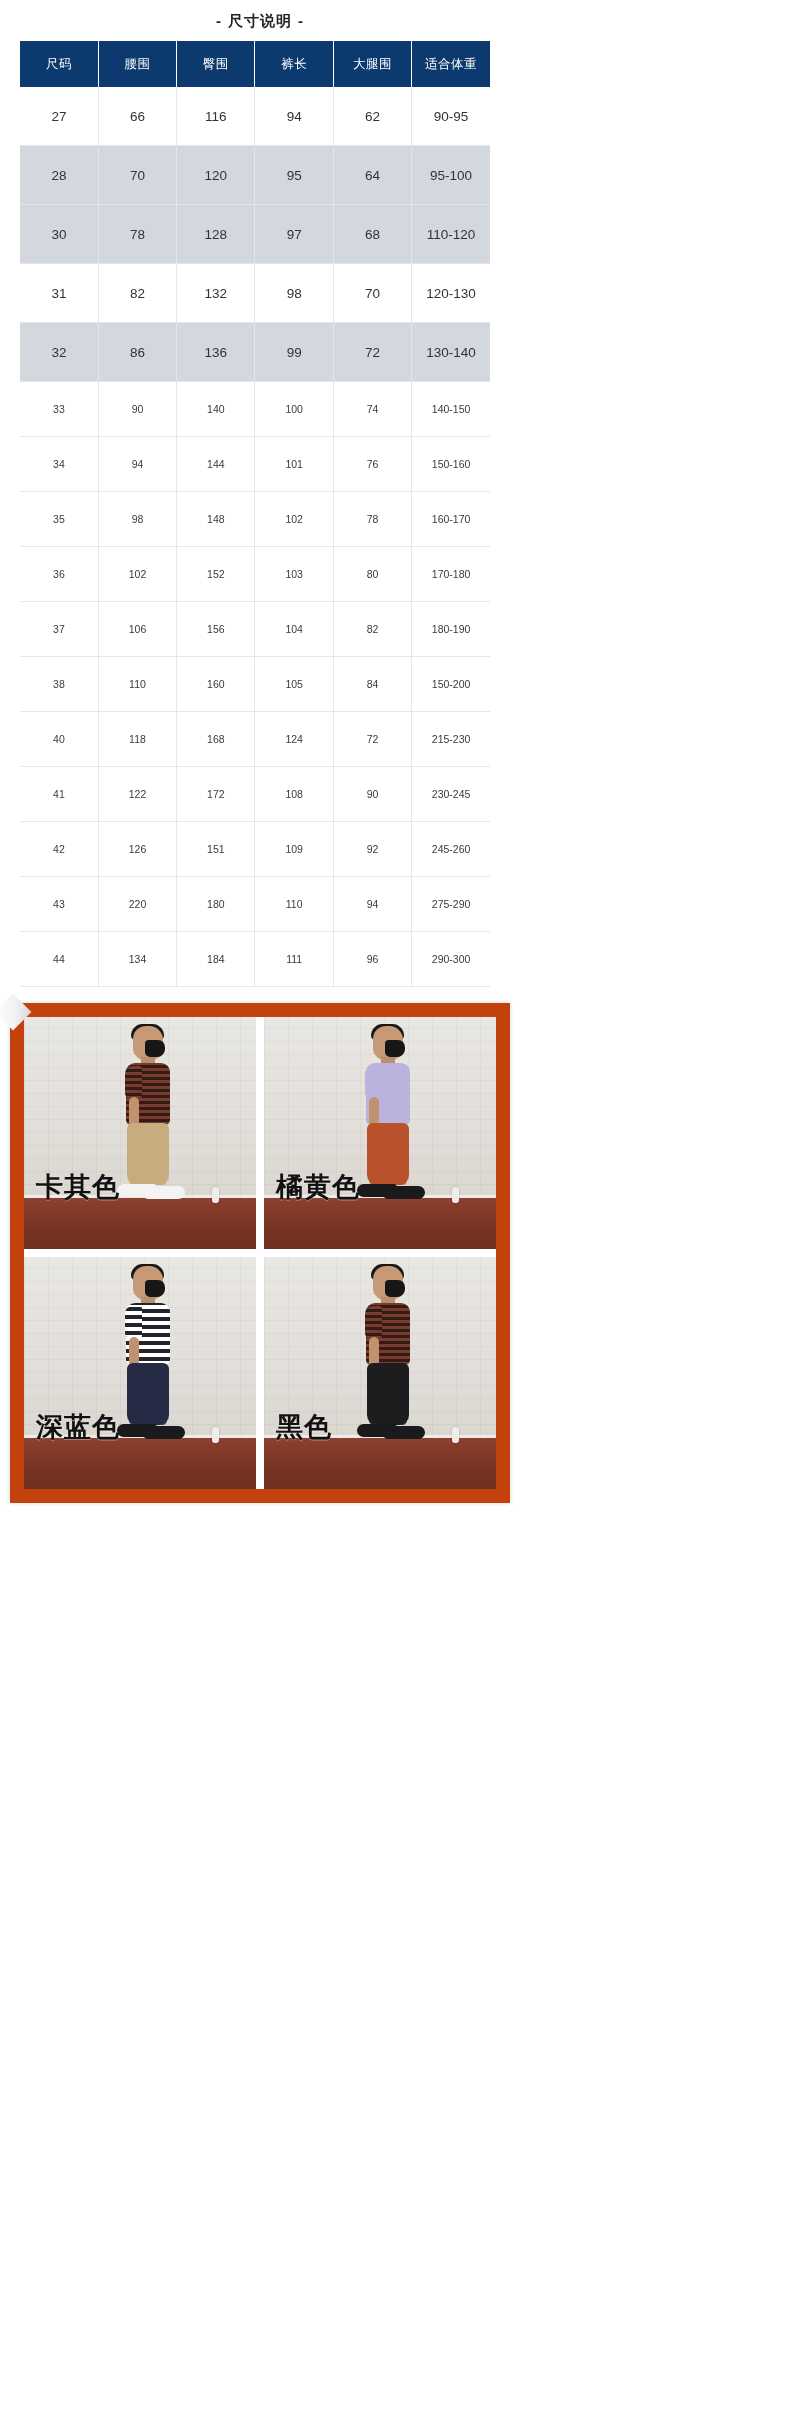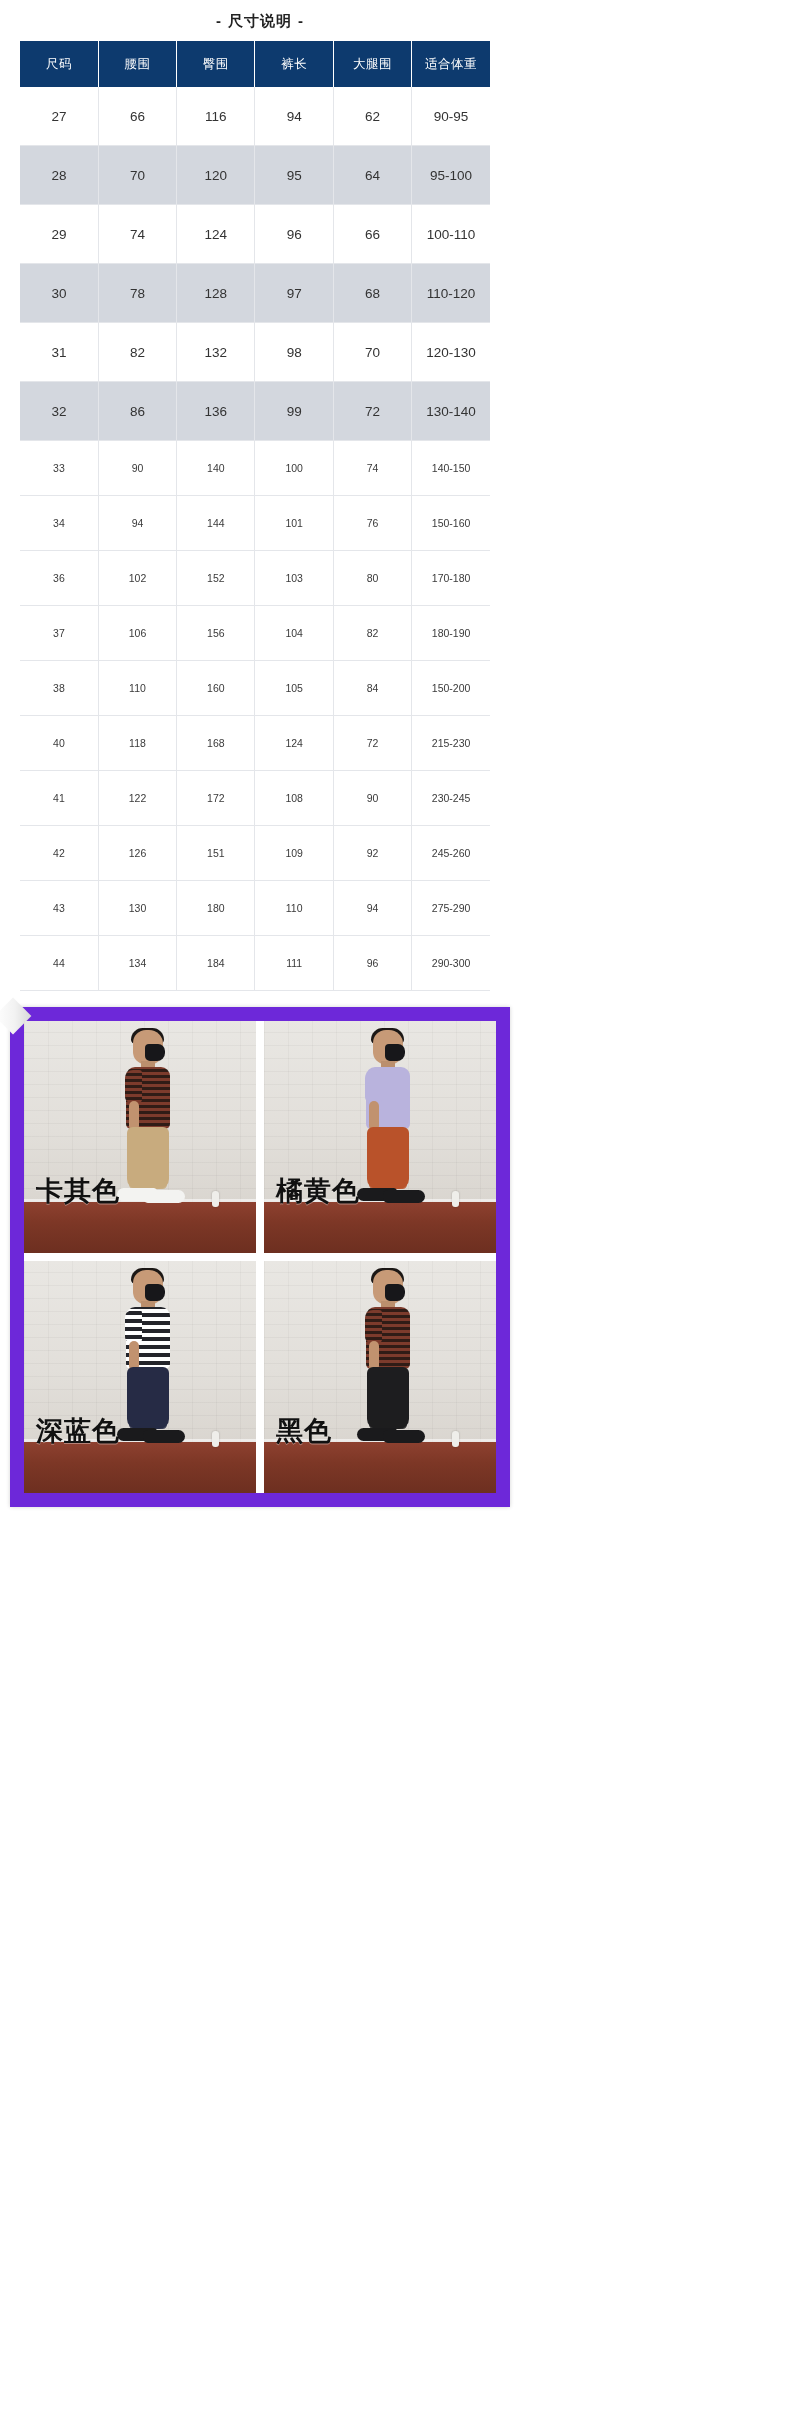--- a/index.html
+++ b/index.html
@@ -74,21 +74,21 @@
   
   .photo-block{
     width:520px;
     padding:6px 0 10px 0;
     position:relative;
   }
   .frame-outer{
     position:relative;
     width:500px;
     margin-left:10px;
-    background:#6d28d9;
+    background:#c2410c;
     padding:14px;
     box-sizing:border-box;
     box-shadow:0 0 4px rgba(0,0,0,0.18);
     text-decoration:underline;
   }
   .frame-outer:before{
     content:"";
     position:absolute;
     left:-10px;top:-4px;
     width:26px;height:26px;
@@ -220,28 +220,20 @@
             <td>90-95</td>
           </tr>
           <tr class="big alt">
             <td>28</td>
             <td>70</td>
             <td>120</td>
             <td>95</td>
             <td>64</td>
             <td>95-100</td>
           </tr>
-          <tr class="big">
-            <td>29</td>
-            <td>74</td>
-            <td>124</td>
-            <td>96</td>
-            <td>66</td>
-            <td>100-110</td>
-          </tr>
           <tr class="big alt">
             <td>30</td>
             <td>78</td>
             <td>128</td>
             <td>97</td>
             <td>68</td>
             <td>110-120</td>
           </tr>
           <tr class="big">
             <td>31</td>
@@ -269,20 +261,28 @@
           </tr>
           <tr class="small">
             <td>34</td>
             <td>94</td>
             <td>144</td>
             <td>101</td>
             <td>76</td>
             <td>150-160</td>
           </tr>
           <tr class="small">
+            <td>35</td>
+            <td>98</td>
+            <td>148</td>
+            <td>102</td>
+            <td>78</td>
+            <td>160-170</td>
+          </tr>
+          <tr class="small">
             <td>36</td>
             <td>102</td>
             <td>152</td>
             <td>103</td>
             <td>80</td>
             <td>170-180</td>
           </tr>
           <tr class="small">
             <td>37</td>
             <td>106</td>
@@ -318,21 +318,21 @@
           <tr class="small">
             <td>42</td>
             <td>126</td>
             <td>151</td>
             <td>109</td>
             <td>92</td>
             <td>245-260</td>
           </tr>
           <tr class="small">
             <td>43</td>
-            <td>130</td>
+            <td>220</td>
             <td>180</td>
             <td>110</td>
             <td>94</td>
             <td>275-290</td>
           </tr>
           <tr class="small">
             <td>44</td>
             <td>134</td>
             <td>184</td>
             <td>111</td>

